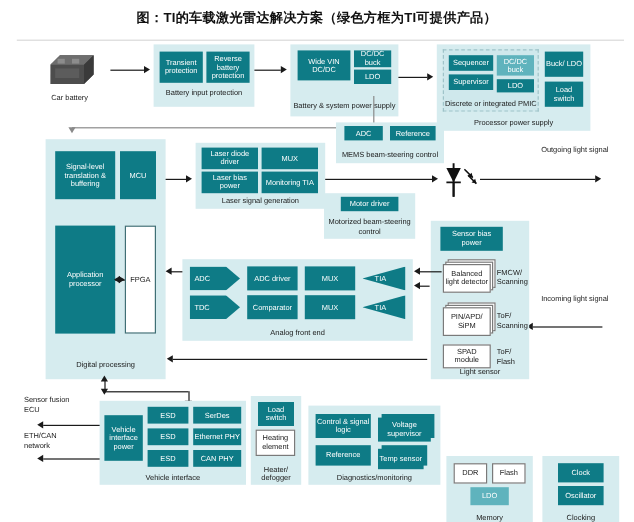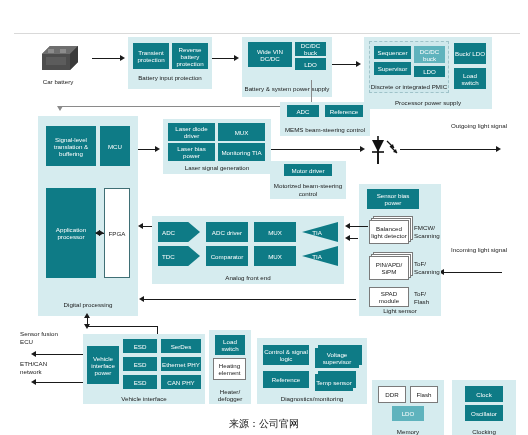--- a/index.html
+++ b/index.html
@@ -102,21 +102,21 @@
   .ar.u{border-left:3px solid transparent;border-right:3px solid transparent;border-bottom:5px solid #1a1a1a;}
   .ar.dg{border-left:3px solid transparent;border-right:3px solid transparent;border-top:5px solid #8a8a8a;}
 
   .battery{position:absolute;}
 </style>
 </head>
 <body>
 
 <div id="root">
 
-  <div class="source">来源：公司官网</div>
+  <div class="title">图：TI的车载激光雷达解决方案（绿色方框为TI可提供产品）</div>
 
   <div class="canvas">
 
     <div class="battery" style="left:22px;top:8px;">
       <svg width="44" height="32" viewBox="0 0 44 32">
         <polygon points="6,12 14,4 42,4 42,20 34,28 6,28" fill="#4d4d4d"></polygon>
         <polygon points="6,12 14,4 42,4 34,12" fill="#6e6e6e"></polygon>
         <polygon points="34,12 42,4 42,20 34,28" fill="#3a3a3a"></polygon>
         <rect x="12" y="7" width="6" height="4" fill="#8c8c8c"></rect>
         <rect x="24" y="7" width="6" height="4" fill="#8c8c8c"></rect>

